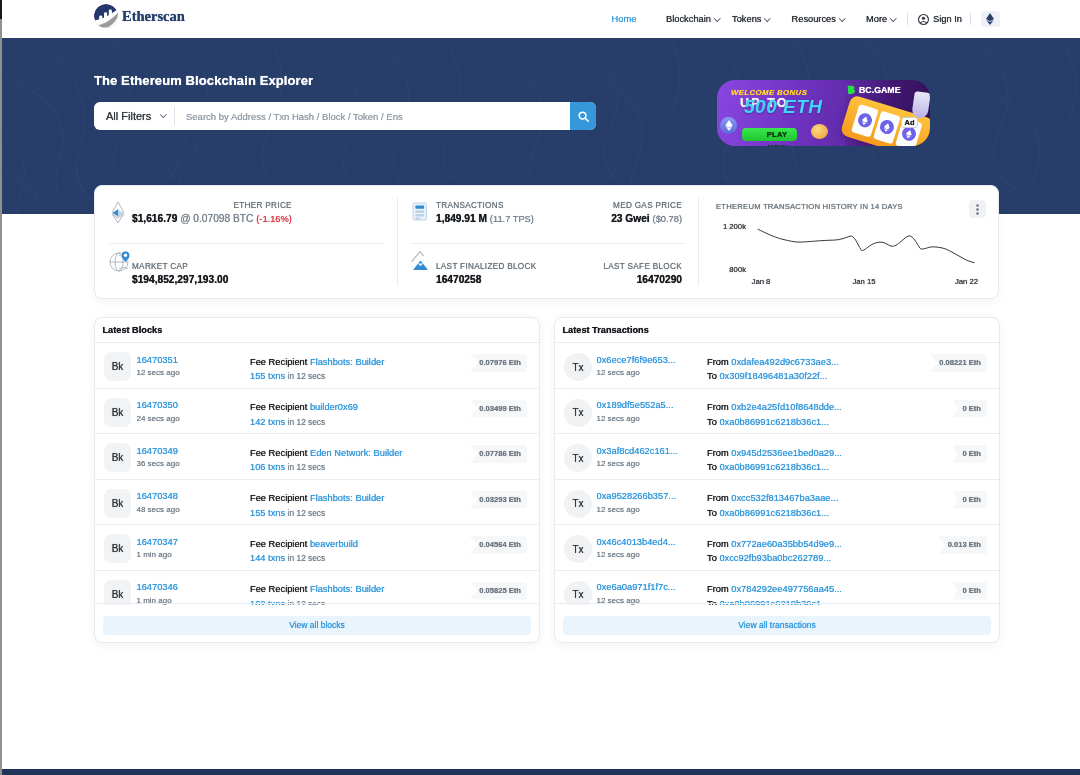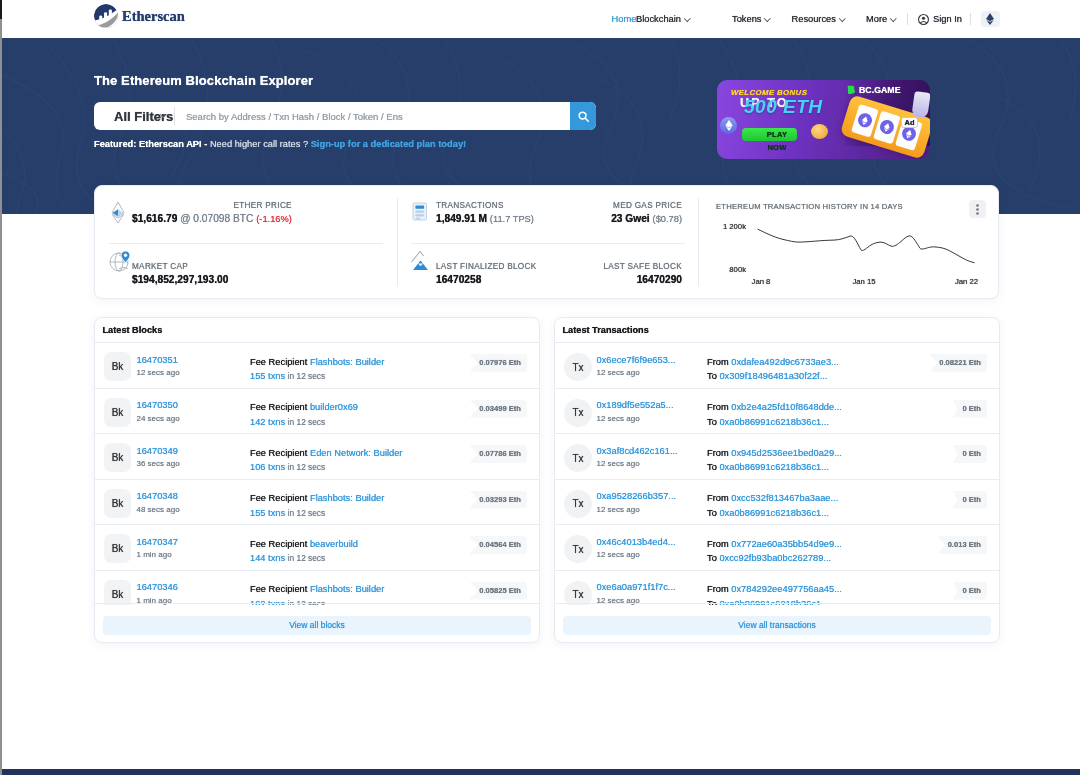--- a/index.html
+++ b/index.html
@@ -14,29 +14,29 @@
 #logo { position:absolute; left:94px; top:4px; display:flex; align-items:center; }
 #logoText { font-family:"Liberation Serif", serif; font-weight:700; font-size:14.5px; color:#253c6d; margin-left:4px; }
 .nav { position:absolute; top:0; height:38px; display:flex; align-items:center; font-size:9.3px; color:#2a2f36; }
 .chev { width:4.5px; height:4.5px; border-right:1.1px solid #596068; border-bottom:1.1px solid #596068; transform:rotate(45deg); margin-left:4px; margin-top:-2px;}
 .navdiv { width:1px; height:12px; background:#dbe0e8; }
 
 
 #hero { position:absolute; top:38px; left:0; width:1080px; height:176px; background:#263e69; overflow:hidden; }
 #heroTitle { position:absolute; left:94px; top:35px; font-size:13px; font-weight:700; color:#fff; letter-spacing:0.1px; }
 #searchBar { position:absolute; left:94px; top:64px; width:502px; height:28px; background:#fff; border-radius:6px; display:flex; align-items:center; }
-#allFilters { padding-left:20px; font-size:13px; font-weight:700; color:#33383f; }
+#allFilters { padding-left:12px; font-size:11px; font-weight:400; color:#33383f; }
 #searchPh { position:absolute; left:92px; font-size:9.5px; color:#949ea9; }
 #searchBtn { position:absolute; right:0; top:0; width:26px; height:28px; background:#3498db; border-radius:0 6px 6px 0; display:flex; align-items:center; justify-content:center; }
 #featured { position:absolute; left:94px; top:101px; font-size:9.3px; color:#d4dbe6; }
 #featured b { color:#fff; }
 #featured a { font-weight:700; color:#41a1e0; }
 
 
-#ad { position:absolute; left:717px; top:80px; width:213px; height:79px; border-radius:10px;
+#ad { position:absolute; left:717px; top:80px; width:213px; height:66px; border-radius:18px;
   background:linear-gradient(100deg,#8a46e0 0%,#6d32c0 40%,#5a2699 75%,#4e1f87 100%); overflow:hidden; z-index:2;}
 #adBadge { position:absolute; left:901px; top:75px; width:17px; height:11px; background:#fff; border:1px solid #c8cdd3; border-radius:3px; font-size:7.5px; font-weight:700; color:#23282e; text-align:center; line-height:9.5px; z-index:3;margin-top:42px;}
 
 
 #stats { position:absolute; left:94px; top:185px; width:905px; height:114px; background:#fff; border:1px solid #e7eaf3; border-radius:8px; box-shadow:0 2px 10px rgba(33,50,91,.06); z-index:4; }
 .vdiv { position:absolute; top:12px; bottom:12px; width:1px; background:#e7eaf3; }
 .hdiv { position:absolute; height:1px; background:#e9ecf3; }
 .statLabel { font-size:8.2px; color:#6c757e; letter-spacing:0.3px; }
 .statValue { font-size:10.2px; color:#16191d; margin-top:3px; }
 .statValue b { font-weight:700; }
@@ -77,21 +77,21 @@
         <path d="M-1 16.8 C 7 15.5, 16 11.5, 25 3.8 L 25 25 L -1 25 Z" fill="#fff"></path>
         <rect x="5.2" y="11.4" width="3.1" height="7" rx="1.4" fill="#fff"></rect>
         <rect x="10" y="8.2" width="3.1" height="8.5" rx="1.4" fill="#fff"></rect>
         <rect x="14.8" y="5.4" width="3.1" height="9.5" rx="1.4" fill="#fff"></rect>
         <path d="M 3.6 21.2 C 10.5 19.9, 17.5 15.6, 24.4 8.2 C 24.2 13.5, 21 19, 16 21.9 C 11.8 24.3, 7 23.7, 3.6 21.2 Z" fill="#9b9b9b"></path>
       </g>
     </svg>
     <span id="logoText">Etherscan</span>
   </div>
   <div class="nav" style="left:611.5px; color:#3a9bdc;">Home</div>
-  <div class="nav" style="left:636px;justify-content:center;">Blockchain<span class="chev"></span></div>
+  <div class="nav" style="left:666px;justify-content:center;">Blockchain<span class="chev"></span></div>
   <div class="nav" style="left:732px;justify-content:center;">Tokens<span class="chev"></span></div>
   <div class="nav" style="left:791.5px;">Resources<span class="chev"></span></div>
   <div class="nav" style="left:866px;">More<span class="chev"></span></div>
   <div class="navdiv abs" style="left:907px; top:13px;"></div>
   <div class="nav" style="left:918px;">
     <svg width="11" height="11" viewBox="0 0 16 16" style="margin-right:4px;">
         <circle cx="8" cy="8" r="7.2" fill="none" stroke="#33383e" stroke-width="1.6"></circle>
         <circle cx="8" cy="6.2" r="2.3" fill="#33383e"></circle>
         <path d="M 3 13.2 Q 8 8.5 13 13.2" fill="none" stroke="#33383e" stroke-width="1.6"></path>
       </svg>
@@ -136,21 +136,20 @@
     <span class="chev" style="position:absolute;left:63px;top:12px;border-color:#6c757e;"></span>
     <div class="abs" style="left:80px;top:5px;width:1px;height:18px;background:#dde2ea;"></div>
     <div id="searchPh">Search by Address / Txn Hash / Block / Token / Ens</div>
     <div id="searchBtn">
       <svg width="11" height="11" viewBox="0 0 14 14">
           <circle cx="5.8" cy="5.8" r="4.3" fill="none" stroke="#fff" stroke-width="2"></circle>
           <line x1="9.3" y1="9.3" x2="13" y2="13" stroke="#fff" stroke-width="2" stroke-linecap="round"></line>
         </svg>
     </div>
   </div>
-  <div id="featured"><b>Featured: Etherscan API -</b> Need higher call rates ? <a>Sign-up for a dedicated plan today!</a></div>
 </div>
 
 <div id="ad">
   <div class="abs" style="left:14px;top:7.5px;font-size:7.8px;font-weight:700;font-style:italic;color:#ffd12b;letter-spacing:0.4px;">WELCOME BONUS</div>
   <div class="abs" style="left:23px;top:16px;font-size:12.5px;font-weight:700;color:#f3f3f6;letter-spacing:2.2px;">UP TO</div>
   <div class="abs" style="left:27px;top:16px;font-size:19px;font-weight:700;font-style:italic;color:#45d4f5;letter-spacing:0.5px;text-shadow:0 1px 2px rgba(20,40,120,.45);">500 ETH</div>
   <div class="abs" style="left:25px;top:48px;width:55px;height:13px;background:linear-gradient(#3ae84c,#1fc531);border-radius:4px;font-size:7.5px;font-weight:700;color:#0a3a10;text-align:center;line-height:13px;letter-spacing:0.3px;padding-left:15px;">PLAY NOW</div>
   <div class="abs" style="left:128px;top:0;width:85px;height:66px;background:linear-gradient(100deg,rgba(45,12,82,0) 0%,rgba(40,10,72,.5) 55%,rgba(35,8,62,.65) 100%);"></div>
   <div class="abs" style="left:129px;top:5px;display:flex;align-items:center;">
     <svg width="10" height="10" viewBox="0 0 12 12">

